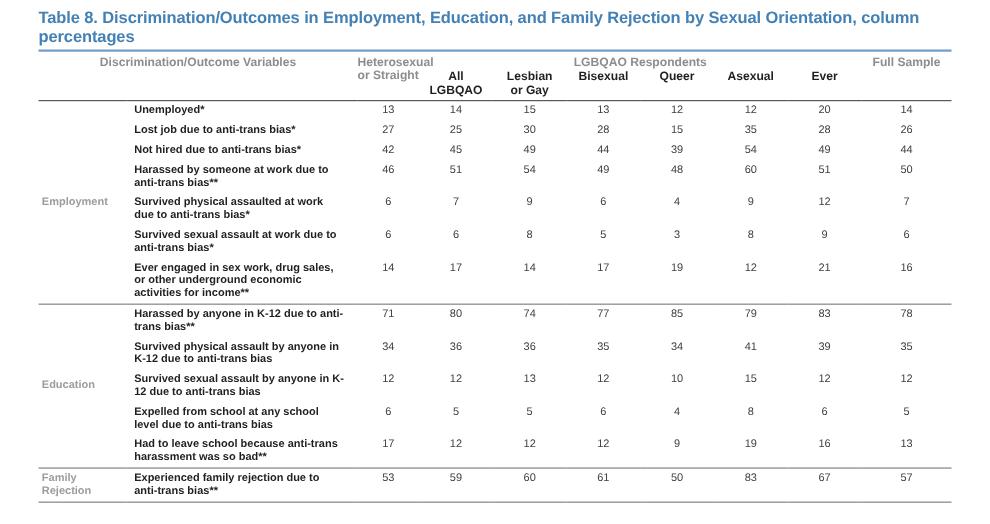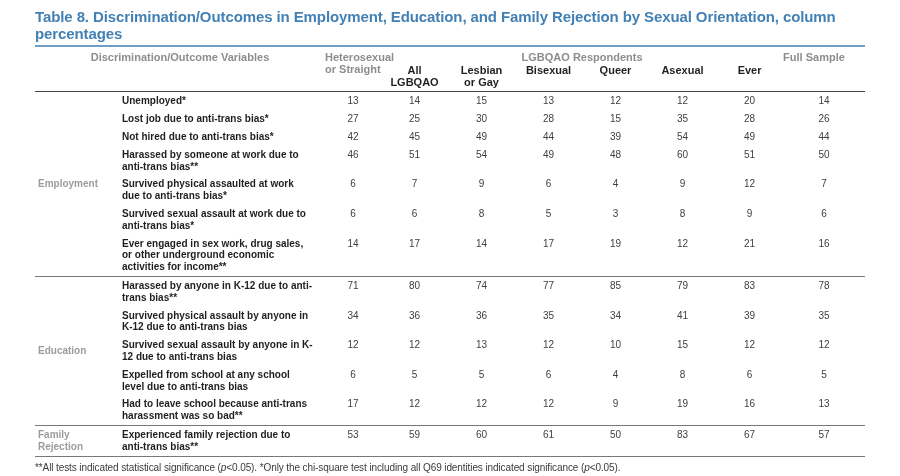--- a/index.html
+++ b/index.html
@@ -37,21 +37,21 @@
     font-size:11px;
     line-height:11.8px;
     font-weight:bold;
     vertical-align:top;
     padding-top:4px;
     padding-bottom:3px;
   }
   th.vars { color:var(--header-gray,#8d8d8d); text-align:center; }
   th.het  { color:var(--header-gray,#8d8d8d); text-align:left; }
   th.grp  { color:var(--header-gray,#8d8d8d); text-align:center; padding-bottom:0; }
-  th.full { color:var(--header-gray,#8d8d8d); text-align:left; }
+  th.full { color:var(--header-gray,#8d8d8d); text-align:center; }
   th.sub  { color:#231f20; text-align:center; padding-top:1px; }
   .wrapnarrow { display:inline-block; width:min-content; }
 
   tbody { border-bottom:1px solid #787878; }
   tbody td {
     font-size:10px;
     line-height:11.8px;
     vertical-align:top;
     padding-top:3px;
     padding-bottom:3px;
@@ -264,15 +264,14 @@
           <td class="num">60</td>
           <td class="num">61</td>
           <td class="num">50</td>
           <td class="num">83</td>
           <td class="num">67</td>
           <td class="num">57</td>
         </tr>
       </tbody>
     </table>
 
-  <div class="footnote">**All tests indicated statistical significance (<i>p</i>&lt;0.05). *Only the chi-square test including all Q69 identities indicated significance (<i>p</i>&lt;0.05).</div>
 
 </div>
 
 </body></html>

